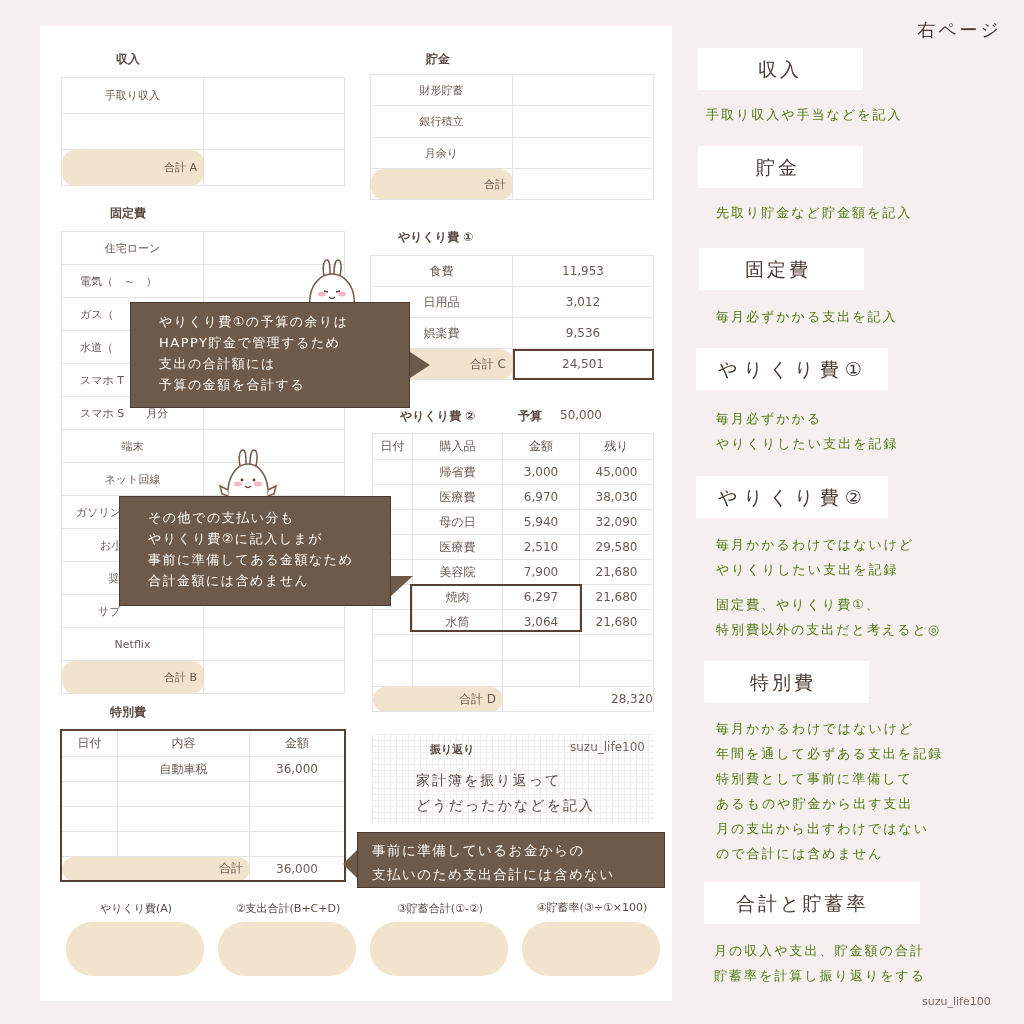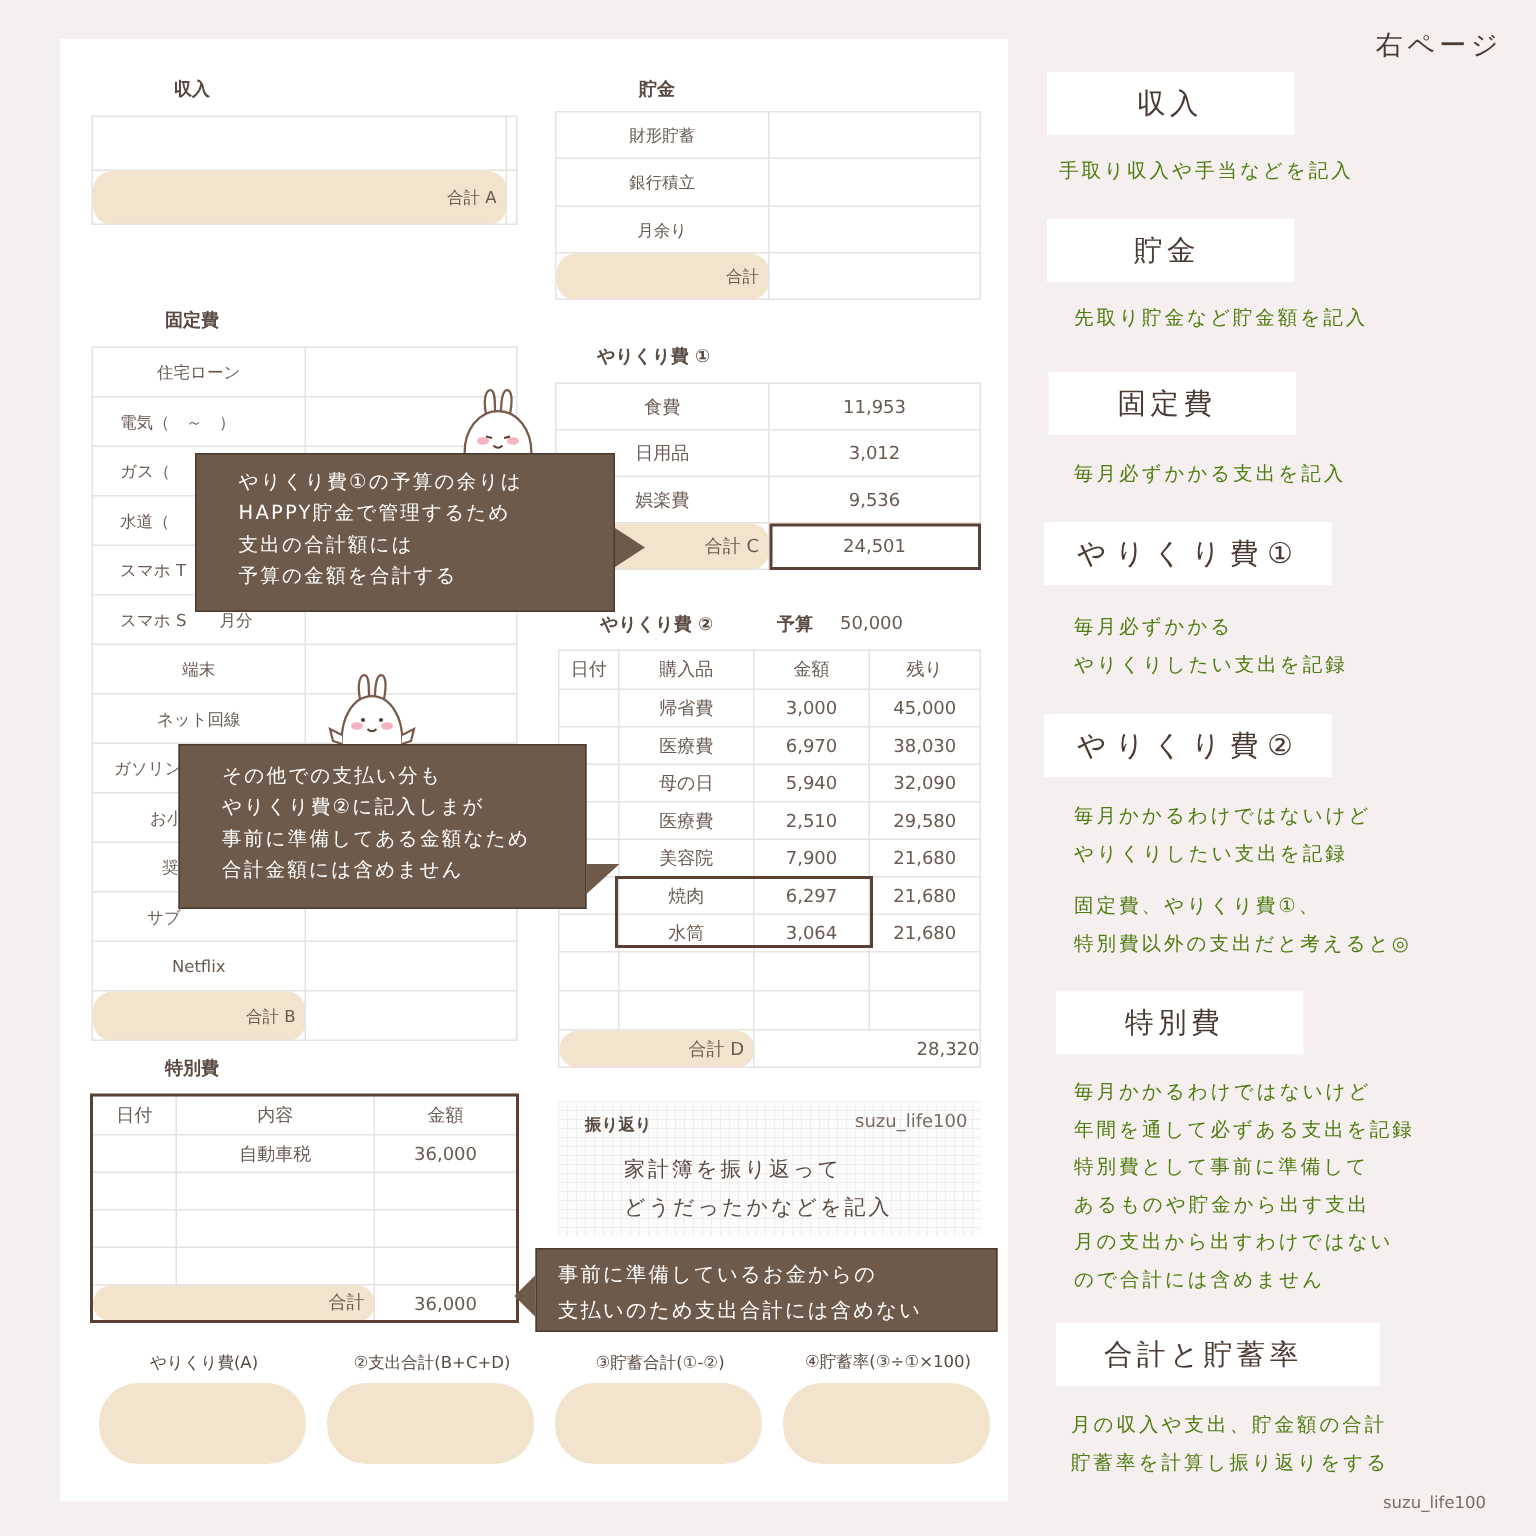--- a/index.html
+++ b/index.html
@@ -58,20 +58,24 @@
   }
 </style>
 </head>
 <body>
 
 <div class="sheet"></div>
 
 <div class="sec-title" style="left:116px;top:51px;">収入</div>
 <table class="grid" style="left:61px;top:77px;width:284px;">
   <tbody>
+      <tr style="height:36px;">
+        <td style="width:142px;">手取り収入</td>
+        <td></td>
+      </tr>
   <tr style="height:36px;">
         <td></td>
         <td></td>
       </tr>
   <tr style="height:36px;">
         <td class="beige right">合計 A</td>
         <td></td>
       </tr>
 </tbody>
   </table>
@@ -285,21 +289,21 @@
         <td></td>
       </tr>
   <tr style="height:24px;">
         <td colspan="2" class="beige right">合計</td>
         <td>36,000</td>
       </tr>
 </tbody>
   </table>
 
 <div class="review"></div>
-<div class="sec-title" style="left:390px;top:742px;font-size:11px;">振り返り</div>
+<div class="sec-title" style="left:390px;top:742px;font-size:11px;padding-left:40px;">振り返り</div>
 <div class="watermark" style="left:570px;top:740px;font-size:12px;">suzu_life100</div>
 <div style="position:absolute;left:416px;top:768px;font-size:14px;line-height:25px;letter-spacing:2px;color:#5a4a42;">
   <span style="display:block;">家計簿を振り返って</span>
   <span style="display:block;">どうだったかなどを記入</span>
 </div>
 
 <div class="pill-label" style="left:61px;top:901px;">やりくり費(A)</div>
 <div class="pill-label" style="left:213px;top:901px;">②支出合計(B+C+D)</div>
 <div class="pill-label" style="left:365px;top:901px;">③貯蓄合計(①-②)</div>
 <div class="pill-label" style="left:517px;top:900px;">④貯蓄率(③÷①×100)</div>

